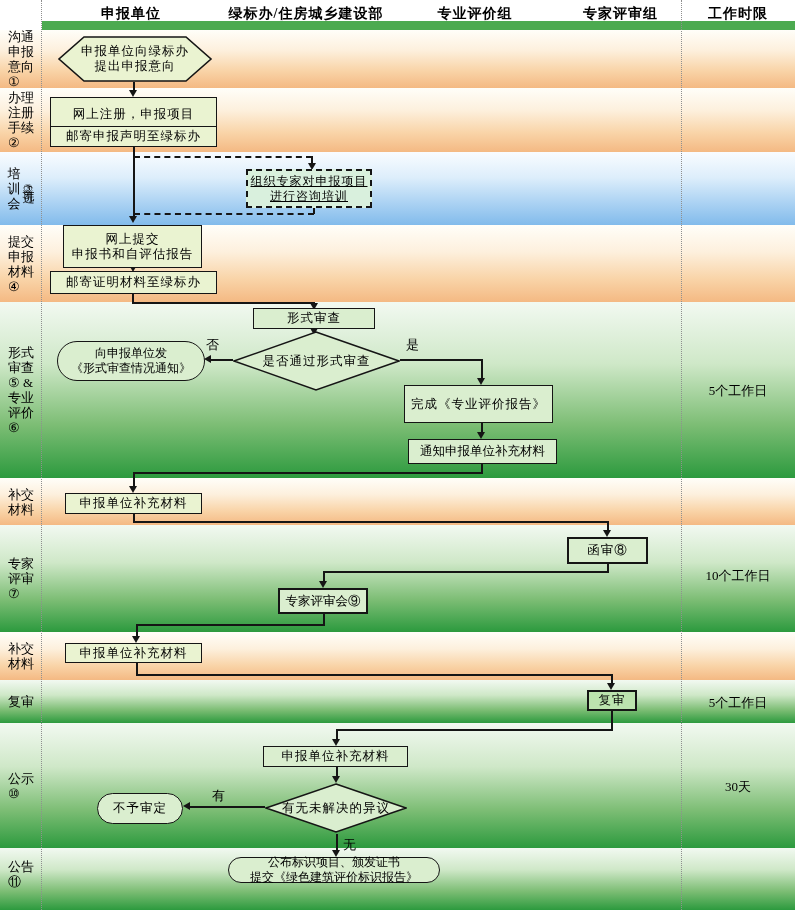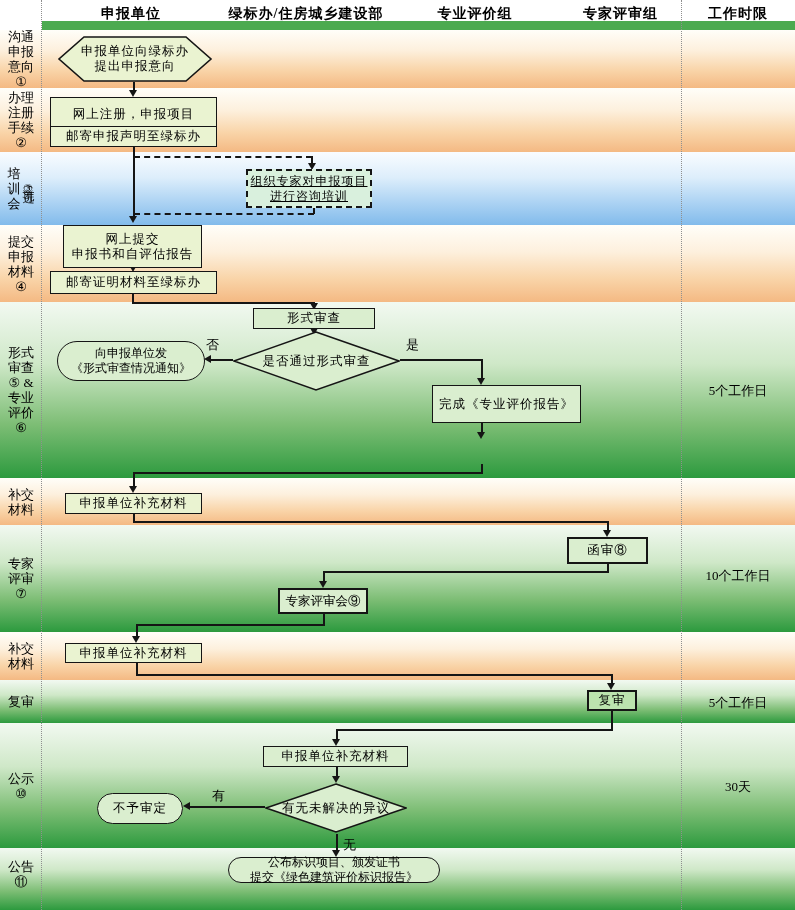--- a/index.html
+++ b/index.html
@@ -7,21 +7,21 @@
           font-family:"Liberation Serif","DejaVu Serif",serif;color:#000;}
   .row{position:absolute;left:0;width:795px;}
   .grad-orange{background:linear-gradient(180deg,#fffef9 0%,#fdf0dd 35%,#f9d4a8 70%,#f4b983 100%);}
   .grad-blue{background:linear-gradient(180deg,#f9fcff 0%,#ddeefb 35%,#abd2f3 70%,#82bbeb 100%);}
   .grad-green{background:linear-gradient(180deg,#f2f9f1 0%,#cfe8c8 35%,#7cbd74 70%,#2c9a3e 100%);}
   .hdr-bar{position:absolute;top:21px;left:42px;width:753px;height:9px;background:#4caa50;}
   .hdr-label{position:absolute;top:5px;height:17px;font-size:14px;font-weight:bold;
              text-align:center;letter-spacing:1px;}
   .vdot{position:absolute;top:0;bottom:0;width:0;border-left:1px dotted #8f8f8f;}
   .side-label{position:absolute;left:0;width:42px;display:flex;align-items:center;justify-content:center;
-              text-align:center;font-size:13px;line-height:15px;white-space:pre-line;}
+              text-align:left;font-size:13px;line-height:15px;white-space:pre-line;}
   .time-label{position:absolute;left:681px;width:114px;text-align:center;font-size:13px;height:16px;}
   .node{position:absolute;box-sizing:border-box;border:1.5px solid #151515;background:#eaf3d1;
         display:flex;align-items:center;justify-content:center;text-align:center;
         font-size:12.5px;line-height:15px;letter-spacing:1px;}
   .fill-g{background:#daeecf;}
   .fill-gg{background:#bce3ae;}
   .thick{border-width:2px;}
   .dashedbox{border:2px dashed #151515;background:#d9f0dd;font-size:12px;}
   .stadium{border-radius:999px;}
   .ntext{white-space:pre-line;}
@@ -191,21 +191,22 @@
   <div class="shape" style="left:233px;top:331px;width:167px;height:60px;">
     <svg width="167" height="60" viewBox="0 0 167 60">
       <polygon points="83,1 166,30 83,59 1,30" fill="#daeecf" stroke="#151515" stroke-width="1.5"></polygon>
     </svg>
     <div class="ntext">是否通过形式审查</div>
   </div>
 
   <div class="node stadium fill-g ntext" style="left:57px;top:341px;width:148px;height:40px;letter-spacing:0;font-size:12px;">向申报单位发
 《形式审查情况通知》</div>
 
-  <div class="node fill-g" style="left:432px;top:385px;width:149px;height:38px;">完成《专业评价报告》</div>
+  <div class="node fill-g" style="left:404px;top:385px;width:149px;height:38px;">完成《专业评价报告》</div>
+  <div class="node fill-g" style="left:408px;top:439px;width:149px;height:25px;letter-spacing:0;">通知申报单位补充材料</div>
 
   <div class="node" style="left:65px;top:493px;width:137px;height:21px;">申报单位补充材料</div>
 
   <div class="node fill-g thick" style="left:567px;top:537px;width:81px;height:27px;">函审⑧</div>
   <div class="node fill-g thick" style="left:278px;top:588px;width:90px;height:26px;letter-spacing:0;">专家评审会⑨</div>
 
   <div class="node" style="left:65px;top:643px;width:137px;height:20px;">申报单位补充材料</div>
 
   <div class="node fill-gg thick" style="left:587px;top:690px;width:50px;height:21px;">复审</div>
 

